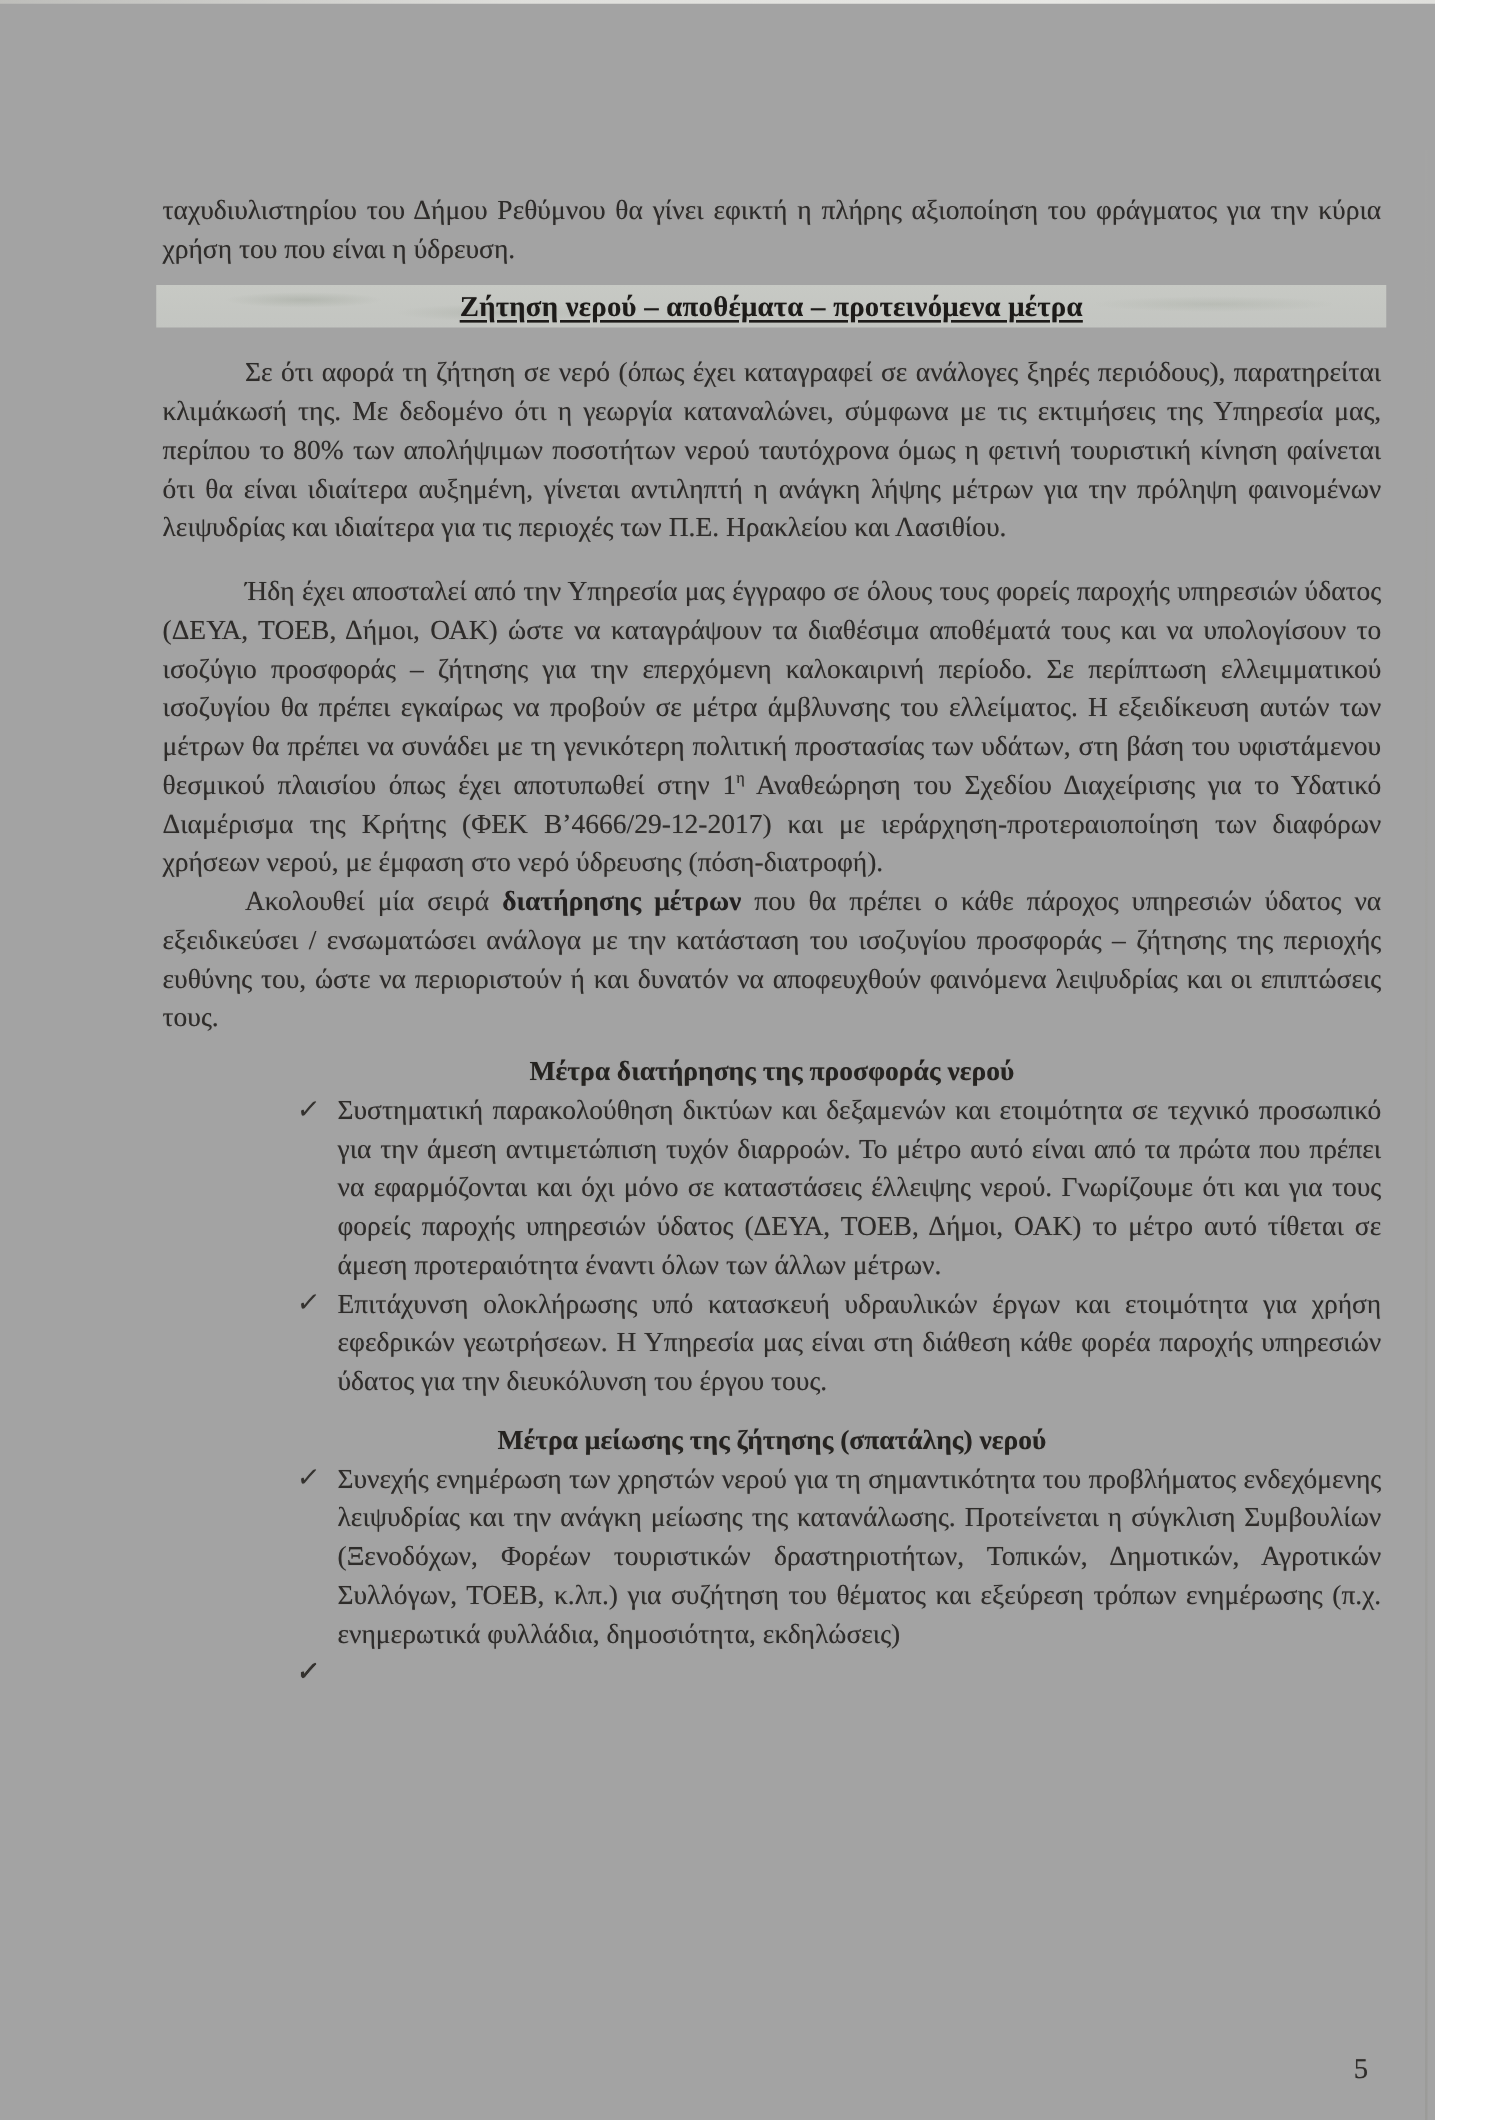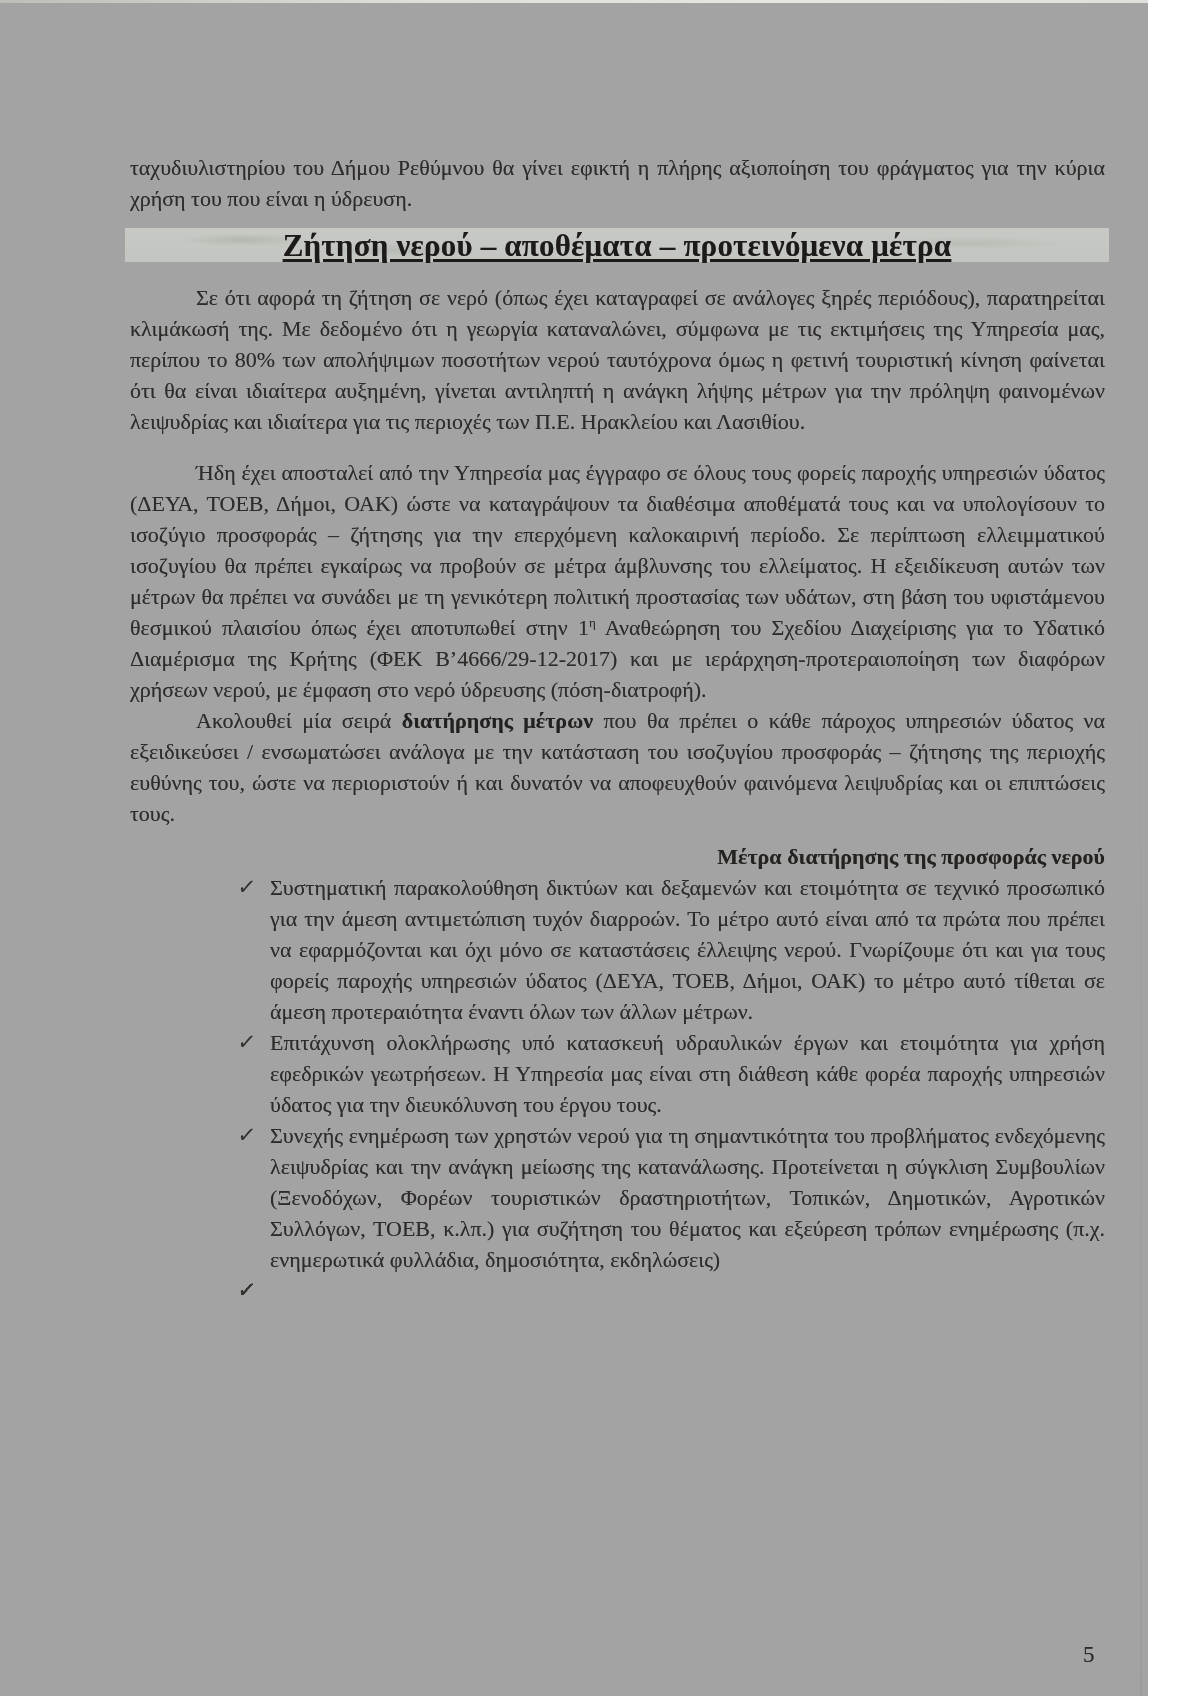--- a/index.html
+++ b/index.html
@@ -44,31 +44,31 @@
     align-items: center;
     justify-content: center;
     background:
       radial-gradient(ellipse 90px 9px at 12% 35%, rgba(115,125,108,0.22), transparent 70%),
       radial-gradient(ellipse 120px 10px at 28% 65%, rgba(115,125,108,0.18), transparent 70%),
       radial-gradient(ellipse 140px 9px at 86% 45%, rgba(115,125,108,0.15), transparent 70%),
       linear-gradient(#c7c9c4, #c3c5c1);
   }
   .heading-band .heading-text {
     font-weight: bold;
-    font-size: 31px;
+    font-size: 23px;
     color: #1d1b19;
     text-decoration: underline;
     text-underline-offset: 3px;
     letter-spacing: 0.2px;
     text-align: center;
   }
   .subheading {
     font-weight: bold;
     margin-left: 64px;
-    text-align: right;
+    text-align: center;
     color: #252320;
   }
   .subheading.first { margin-top: 12px; }
   .subheading.second { margin-top: 16px; }
   ul.bullets {
     list-style: none;
     margin: 0;
     padding: 0 0 0 108px;
   }
   ul.bullets li {
@@ -123,20 +123,21 @@
       <li>
         <span class="check">✓</span>
         <span>Συστηματική παρακολούθηση δικτύων και δεξαμενών και ετοιμότητα σε τεχνικό προσωπικό για την άμεση αντιμετώπιση τυχόν διαρροών. Το μέτρο αυτό είναι από τα πρώτα που πρέπει να εφαρμόζονται και όχι μόνο σε καταστάσεις έλλειψης νερού. Γνωρίζουμε ότι και για τους φορείς παροχής υπηρεσιών ύδατος (ΔΕΥΑ, ΤΟΕΒ, Δήμοι, ΟΑΚ) το μέτρο αυτό τίθεται σε άμεση προτεραιότητα έναντι όλων των άλλων μέτρων.</span>
       </li>
       <li>
         <span class="check">✓</span>
         <span>Επιτάχυνση ολοκλήρωσης υπό κατασκευή υδραυλικών έργων και ετοιμότητα για χρήση εφεδρικών γεωτρήσεων. Η Υπηρεσία μας είναι στη διάθεση κάθε φορέα παροχής υπηρεσιών ύδατος για την διευκόλυνση του έργου τους.</span>
       </li>
     </ul>
 
+    <p class="subheading second">Μέτρα μείωσης της ζήτησης (σπατάλης) νερού</p>
 
     <ul class="bullets">
       <li>
         <span class="check">✓</span>
         <span>Συνεχής ενημέρωση των χρηστών νερού για τη σημαντικότητα του προβλήματος ενδεχόμενης λειψυδρίας και την ανάγκη μείωσης της κατανάλωσης. Προτείνεται η σύγκλιση Συμβουλίων (Ξενοδόχων, Φορέων τουριστικών δραστηριοτήτων, Τοπικών, Δημοτικών, Αγροτικών Συλλόγων, ΤΟΕΒ, κ.λπ.) για συζήτηση του θέματος και εξεύρεση τρόπων ενημέρωσης (π.χ. ενημερωτικά φυλλάδια, δημοσιότητα, εκδηλώσεις)</span>
       </li>
       <li>
         <span class="check">✓</span>
       </li>
       <li>

